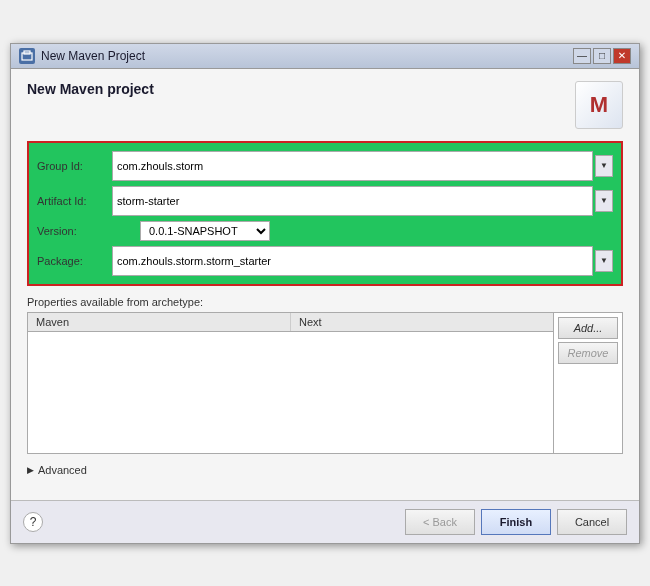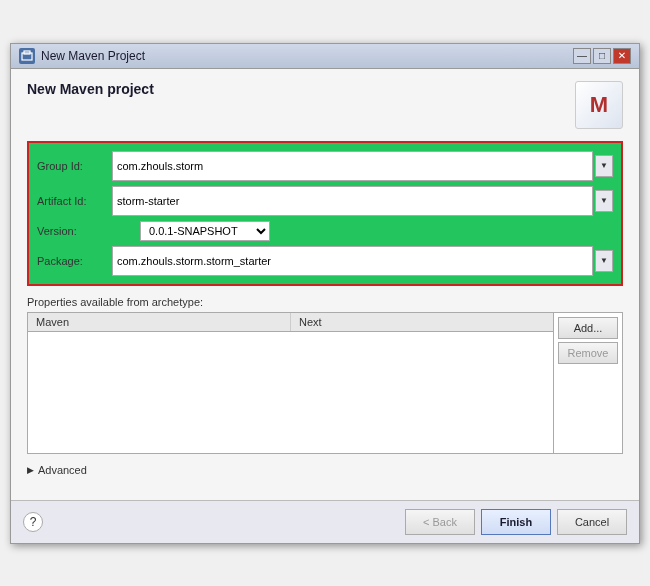--- a/index.html
+++ b/index.html
@@ -210,20 +210,21 @@
       border-left: 1px solid #aaa;
     }
     .table-btn {
       width: 60px;
       height: 22px;
       background: linear-gradient(to bottom, #f5f5f5, #e0e0e0);
       border: 1px solid #aaa;
       font-size: 11px;
       cursor: pointer;
       color: #333;
+      font-style: italic;
     }
     .table-btn:disabled {
       color: #999;
       cursor: default;
     }
     .advanced-section {
       display: flex;
       align-items: center;
       gap: 4px;
       margin-bottom: 12px;

